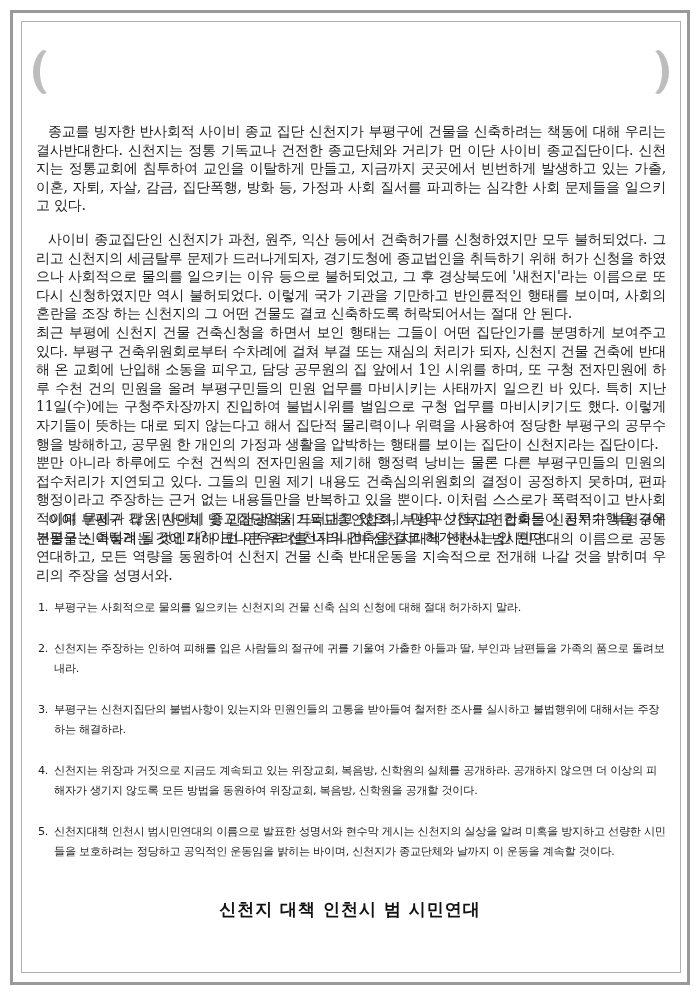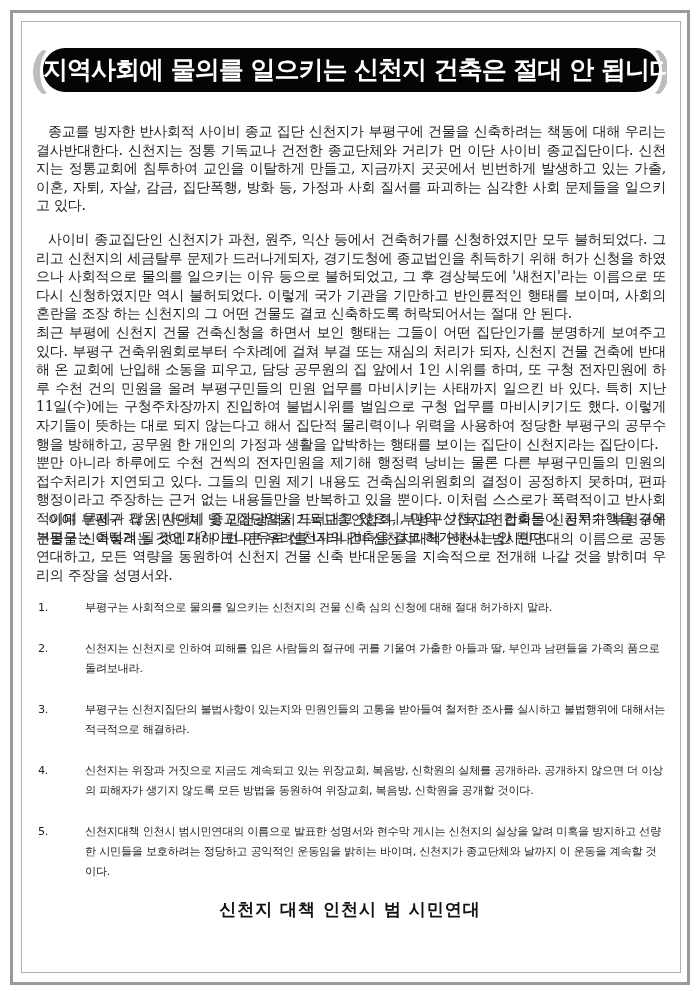--- a/index.html
+++ b/index.html
@@ -13,33 +13,32 @@
   .banner { position:absolute; left:10px; right:10px; top:2px; height:44px; background:#050505; border-radius:22px; color:#fff;
             font-family:"DejaVu Sans","Liberation Sans",sans-serif; font-weight:bold; font-size:25px; line-height:44px; text-align:center; letter-spacing:-1px; white-space:nowrap; }
   .body-text { position:absolute; left:36px; width:630px; font-size:14px; line-height:18.6px; letter-spacing:-0.25px; text-align:justify; }
   .body-text p { margin:0; text-indent:12px; }
   .p1 { top:122px; }
   .p2 { top:230px; }
   .p3 { top:510px; }
   .demands { position:absolute; left:38px; width:628px; top:598px; font-family:"DejaVu Sans","Liberation Sans",sans-serif; font-size:11.2px; line-height:20px; letter-spacing:-0.3px; }
   .demand { display:flex; margin-bottom:21px; }
   .demand .num { width:16px; flex:none; }
-  .demand .txt { flex:1;margin-left:31px; }
+  .demand .txt { flex:1; }
   .signature { position:absolute; left:0; width:700px; top:898px; text-align:center; font-family:"DejaVu Serif","Liberation Serif",serif; font-weight:bold; font-size:17px; letter-spacing:1px; color:#111; }
 </style>
 </head>
 <body>
 
 <div class="outer-frame"></div>
 <div class="inner-frame"></div>
 
 <div class="banner-wrap">
   <div class="crescent left"></div>
   <div class="crescent right"></div>
-  <div class="banner">지역사회에 물의를 일으키는 신천지 건축은 절대 안 됩니다.</div>
 </div>
 
 <div class="body-text p1">
   <p>종교를 빙자한 반사회적 사이비 종교 집단 신천지가 부평구에 건물을 신축하려는 책동에 대해 우리는 결사반대한다. 신천지는 정통 기독교나 건전한 종교단체와 거리가 먼 이단 사이비 종교집단이다. 신천지는 정통교회에 침투하여 교인을 이탈하게 만들고, 지금까지 곳곳에서 빈번하게 발생하고 있는 가출, 이혼, 자퇴, 자살, 감금, 집단폭행, 방화 등, 가정과 사회 질서를 파괴하는 심각한 사회 문제들을 일으키고 있다.</p>
 </div>
 
 <div class="body-text p2">
   <p>사이비 종교집단인 신천지가 과천, 원주, 익산 등에서 건축허가를 신청하였지만 모두 불허되었다. 그리고 신천지의 세금탈루 문제가 드러나게되자, 경기도청에 종교법인을 취득하기 위해 허가 신청을 하였으나 사회적으로 물의를 일으키는 이유 등으로 불허되었고, 그 후 경상북도에 '새천지'라는 이름으로 또 다시 신청하였지만 역시 불허되었다. 이렇게 국가 기관을 기만하고 반인륜적인 행태를 보이며, 사회의 혼란을 조장 하는 신천지의 그 어떤 건물도 결코 신축하도록 허락되어서는 절대 안 된다.</p>
   <p style="text-indent:0">최근 부평에 신천지 건물 건축신청을 하면서 보인 행태는 그들이 어떤 집단인가를 분명하게 보여주고 있다. 부평구 건축위원회로부터 수차례에 걸쳐 부결 또는 재심의 처리가 되자, 신천지 건물 건축에 반대해 온 교회에 난입해 소동을 피우고, 담당 공무원의 집 앞에서 1인 시위를 하며, 또 구청 전자민원에 하루 수천 건의 민원을 올려 부평구민들의 민원 업무를 마비시키는 사태까지 일으킨 바 있다. 특히 지난 11일(수)에는 구청주차장까지 진입하여 불법시위를 벌임으로 구청 업무를 마비시키기도 했다. 이렇게 자기들이 뜻하는 대로 되지 않는다고 해서 집단적 물리력이나 위력을 사용하여 정당한 부평구의 공무수행을 방해하고, 공무원 한 개인의 가정과 생활을 압박하는 행태를 보이는 집단이 신천지라는 집단이다.</p>
   <p style="text-indent:0">뿐만 아니라 하루에도 수천 건씩의 전자민원을 제기해 행정력 낭비는 물론 다른 부평구민들의 민원의 접수처리가 지연되고 있다. 그들의 민원 제기 내용도 건축심의위원회의 결정이 공정하지 못하며, 편파행정이라고 주장하는 근거 없는 내용들만을 반복하고 있을 뿐이다. 이처럼 스스로가 폭력적이고 반사회적이며 문제가 많은 사이비 종교집단임을 드러내고 있으니, 만약 신천지의 건축물이 공무수행을 경우 부평구는 어떻게 될 것인가? 이런 이유로 신천지의 건축을 결코 허가해서는 안 된다.</p>
@@ -49,25 +48,25 @@
   <p>이에 부평구 각 시민단체 및 인천광역시기독교총연합회, 부평구 기독교연합회는 신천지가 부평구에 건물을 신축하려는 것에 대해 크나큰 우려를 나타내며 신천지대책 인천시 범시민연대의 이름으로 공동 연대하고, 모든 역량을 동원하여 신천지 건물 신축 반대운동을 지속적으로 전개해 나갈 것을 밝히며 우리의 주장을 성명서와.</p>
 </div>
 
 <div class="demands">
   <div class="demand">
     <span class="num">1.</span>
     <span class="txt">부평구는 사회적으로 물의를 일으키는 신천지의 건물 신축 심의 신청에 대해 절대 허가하지 말라.</span>
   </div>
   <div class="demand">
     <span class="num">2.</span>
-    <span class="txt">신천지는 신천지로 인하여 피해를 입은 사람들의 절규에 귀를 기울여 가출한 아들과 딸, 부인과 남편들을 가족의 품으로 돌려보내라.</span>
+    <span class="txt">신천지는 주장하는 인하여 피해를 입은 사람들의 절규에 귀를 기울여 가출한 아들과 딸, 부인과 남편들을 가족의 품으로 돌려보내라.</span>
   </div>
   <div class="demand">
     <span class="num">3.</span>
-    <span class="txt">부평구는 신천지집단의 불법사항이 있는지와 민원인들의 고통을 받아들여 철저한 조사를 실시하고 불법행위에 대해서는 적극적으로 해결하라.</span>
+    <span class="txt">부평구는 신천지집단의 불법사항이 있는지와 민원인들의 고통을 받아들여 철저한 조사를 실시하고 불법행위에 대해서는 주장하는 해결하라.</span>
   </div>
   <div class="demand">
     <span class="num">4.</span>
     <span class="txt">신천지는 위장과 거짓으로 지금도 계속되고 있는 위장교회, 복음방, 신학원의 실체를 공개하라. 공개하지 않으면 더 이상의 피해자가 생기지 않도록 모든 방법을 동원하여 위장교회, 복음방, 신학원을 공개할 것이다.</span>
   </div>
   <div class="demand">
     <span class="num">5.</span>
     <span class="txt">신천지대책 인천시 범시민연대의 이름으로 발표한 성명서와 현수막 게시는 신천지의 실상을 알려 미혹을 방지하고 선량한 시민들을 보호하려는 정당하고 공익적인 운동임을 밝히는 바이며, 신천지가 종교단체와 날까지 이 운동을 계속할 것이다.</span>
   </div>
 </div>

